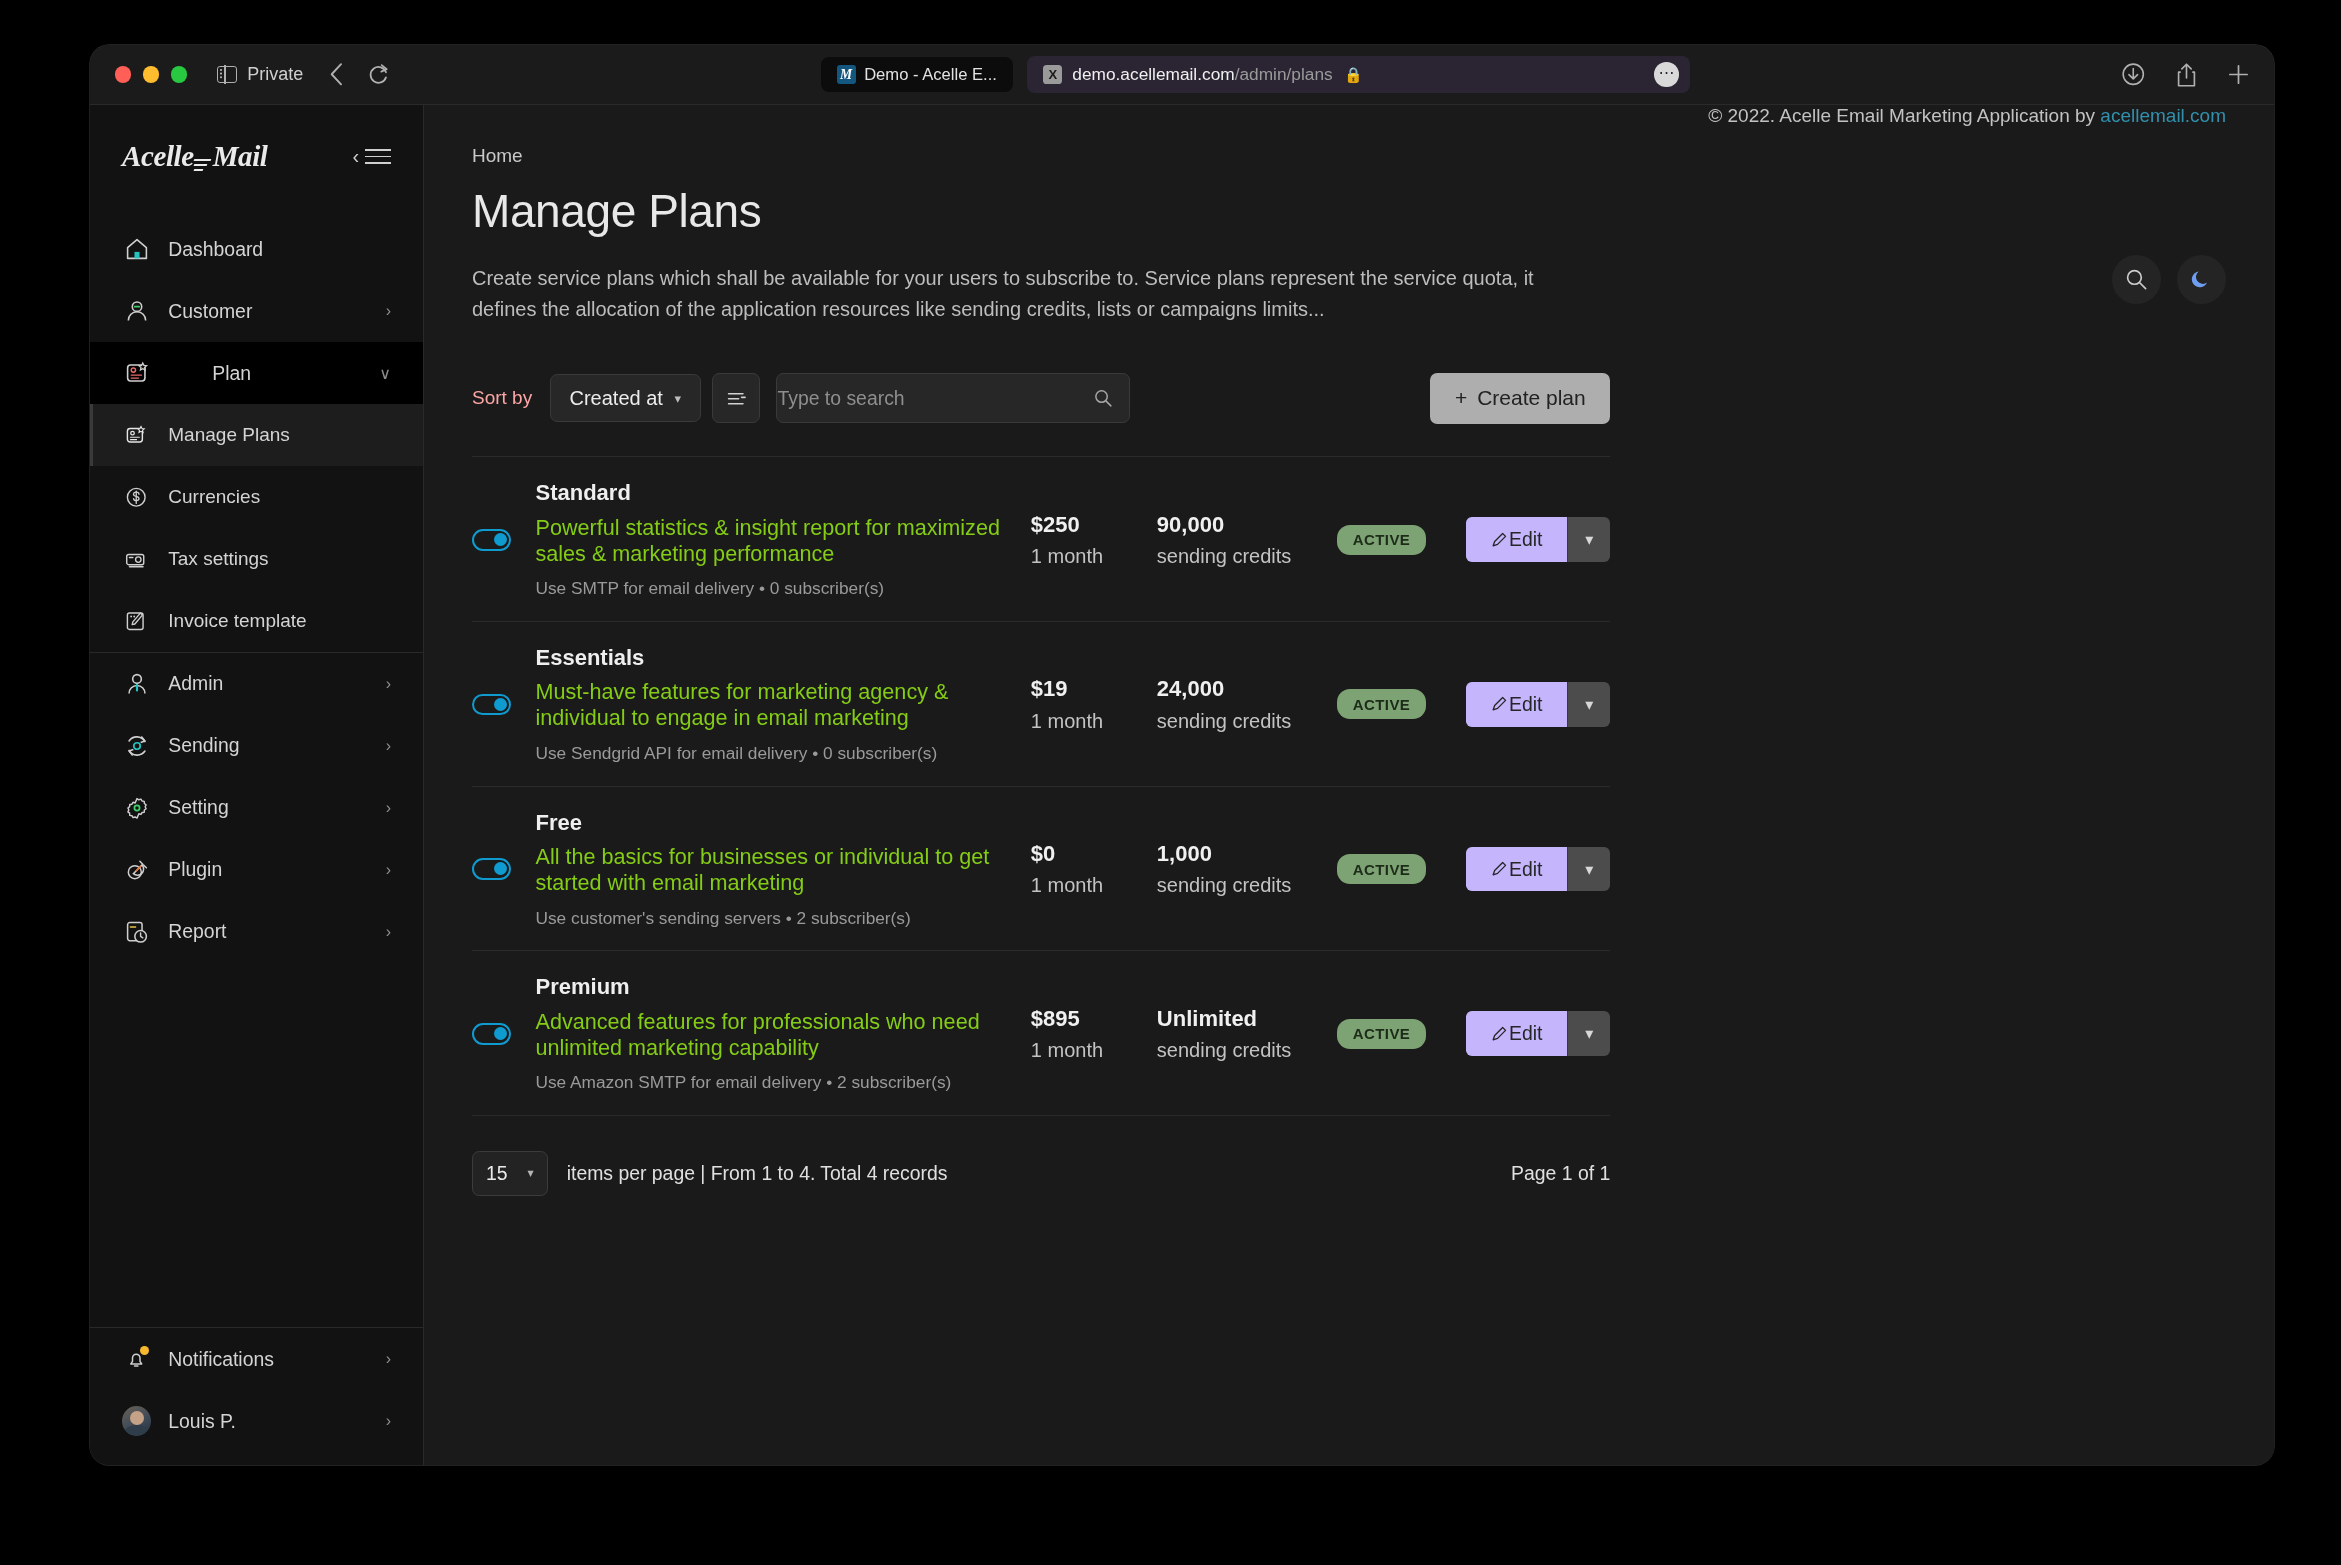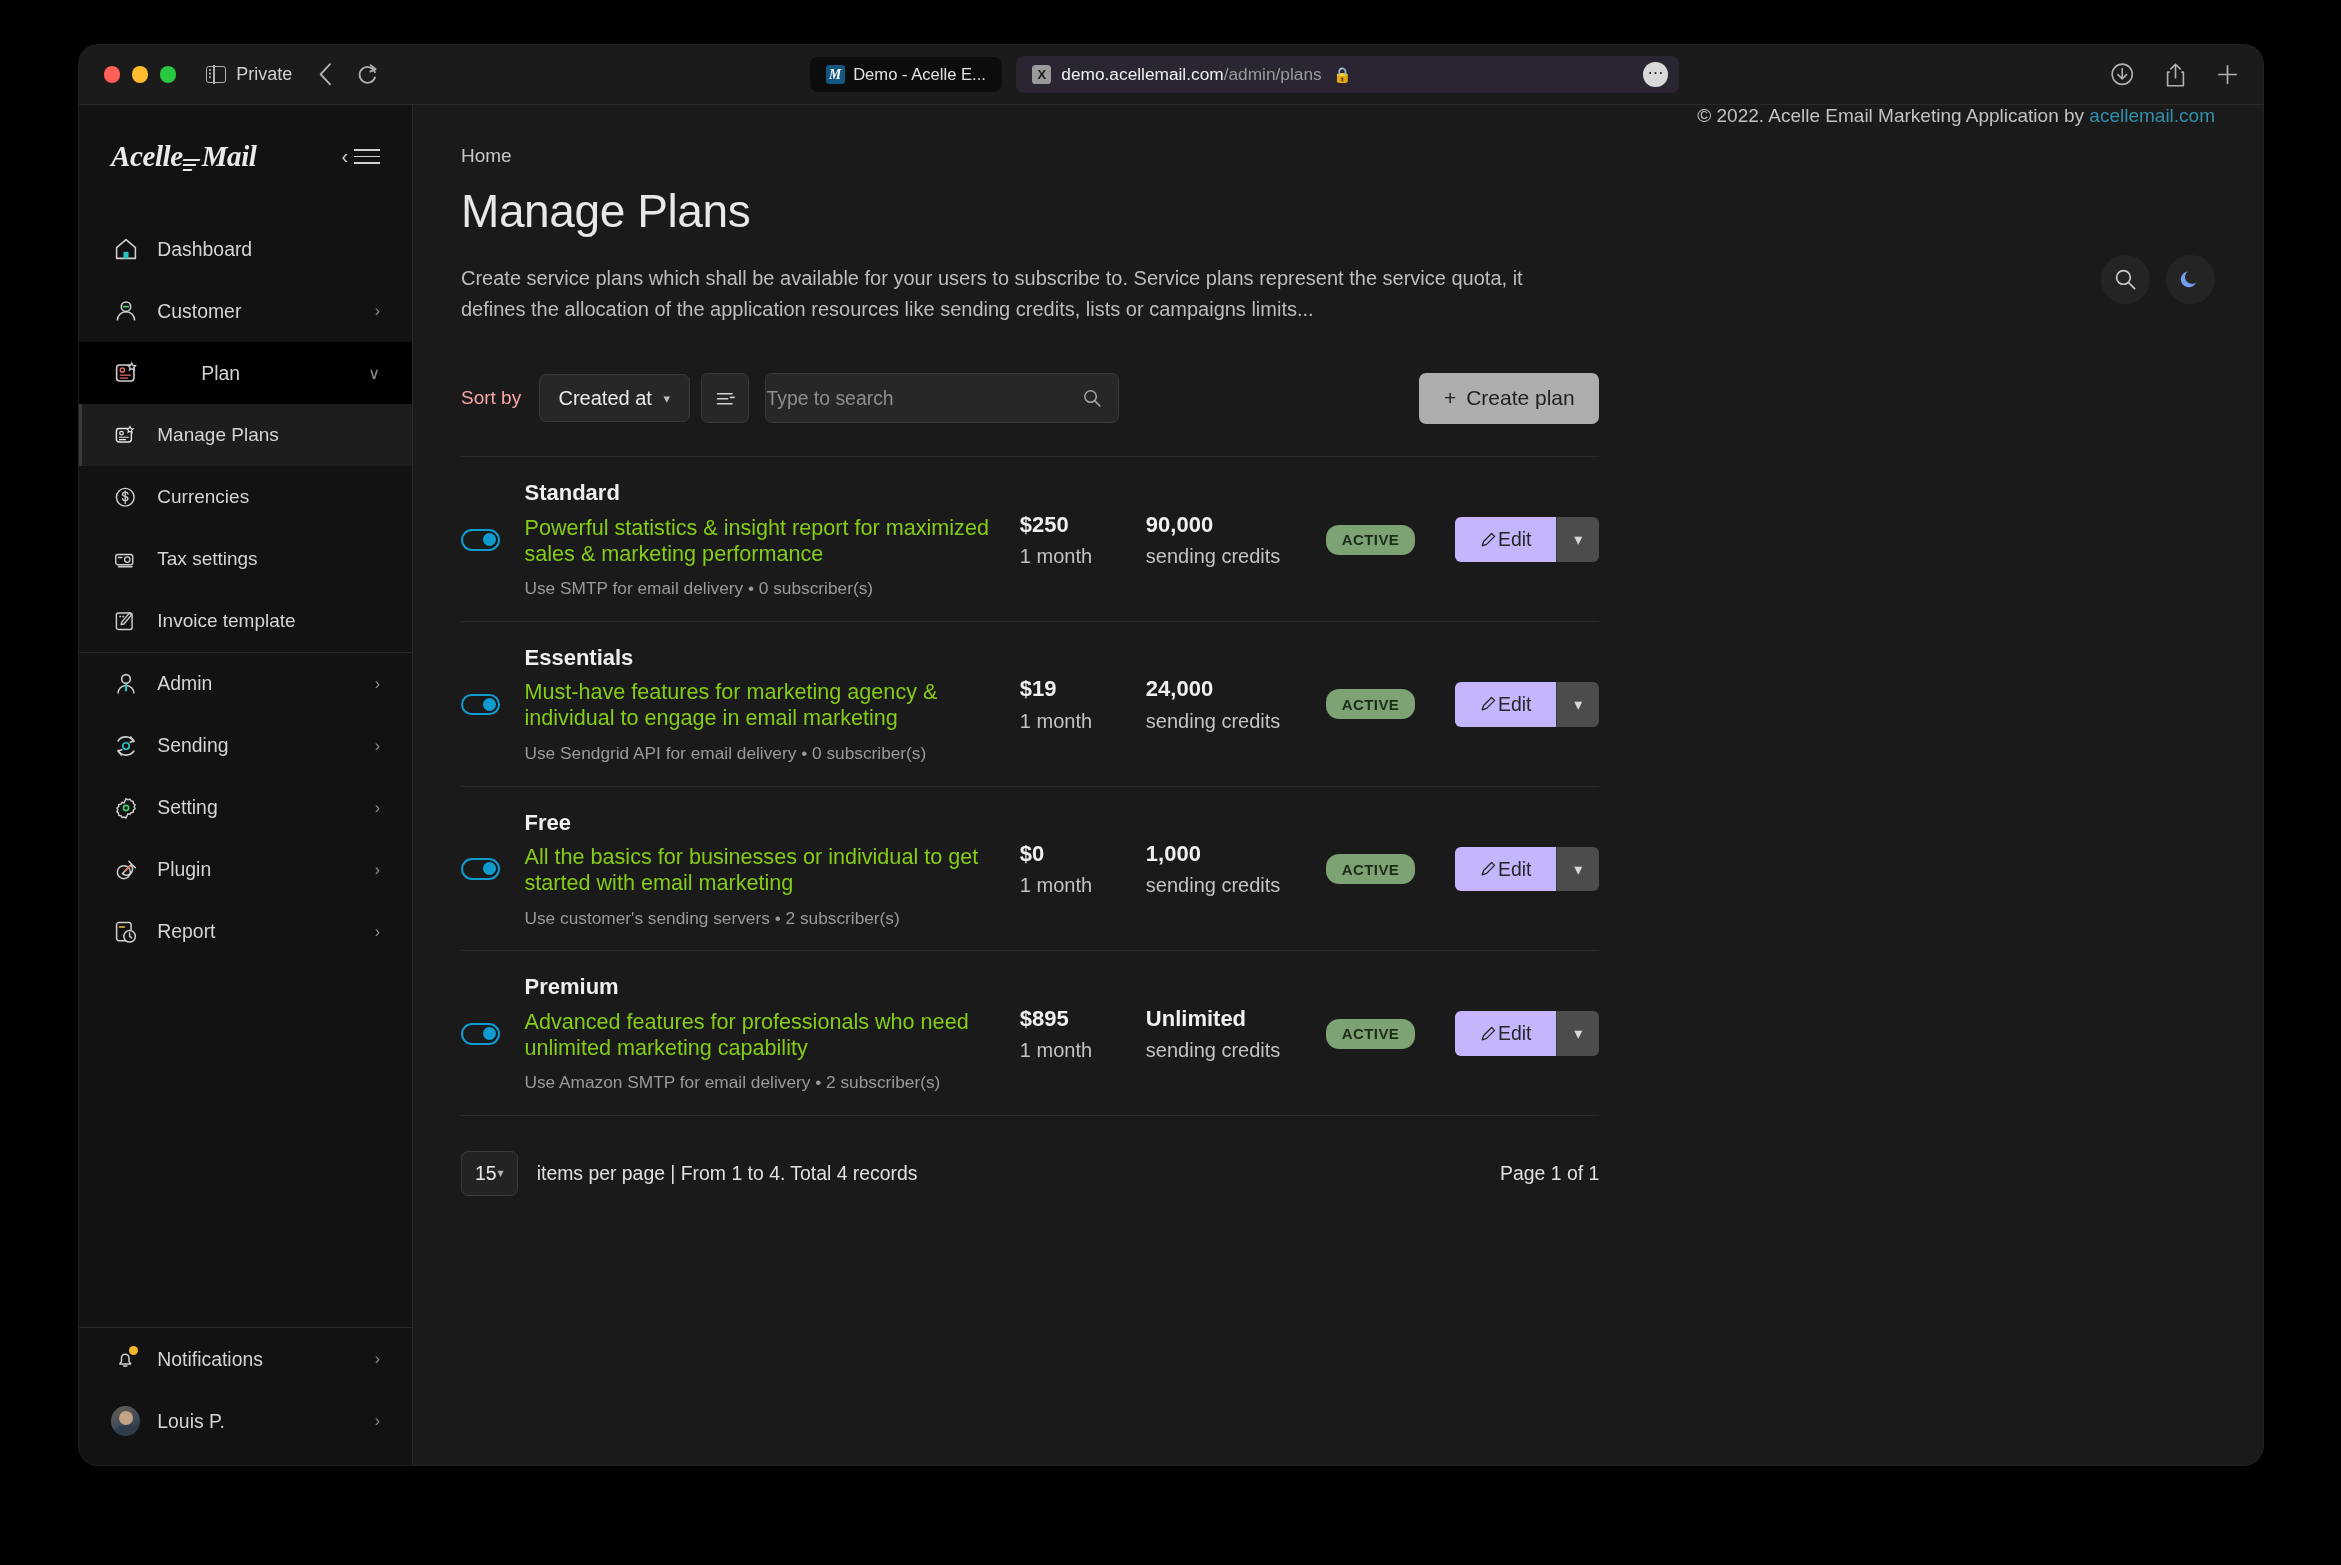--- a/index.html
+++ b/index.html
@@ -10,21 +10,21 @@
     overflow: hidden;
   }
   
   #desktop {
     position: relative;
     width: 2342px; height: 1566px;
     background: #000;
   }
   #window {
     position: absolute;
-    left: 79px; top: 45px;
+    left: 90px; top: 45px;
     width: 2184px; height: 1420px;
     background: #1b1b1b;
     border-radius: 19px;
     overflow: hidden;
     box-shadow: 0 0 0 0.7px #2e2e2e, 0 29px 65px rgba(0,0,0,.8);
   }
 
   
   #chrome {
     position: relative;
@@ -276,21 +276,21 @@
     width: 43px; font-size: 16px;
     border-left: 0.7px solid #3a3a3a;
     display: flex; align-items: center; justify-content: center;
   }
 
   
   #pagination { display: flex; align-items: center; margin-top: 35px; }
   #per-page {
     background: #232323; border: 0.7px solid #3c3c3c; border-radius: 7.2px;
     color: #eaeaea; font-size: 19.4px;
-    padding: 10px 13px; display: flex; align-items: center; gap: 1px;
+    padding: 10px 13px; display: flex; align-items: center; gap: 20px;
   }
   #per-page .caret { font-size: 12.2px; color: #b5b5b5; }
   #page-info { color: #e0e0e0; font-size: 19.4px; margin-left: 19px; }
   #page-indicator { margin-left: auto; color: #e0e0e0; font-size: 19.4px; }
 
   #footer {
     padding: 0 48px 33px 48px;
     color: #c2c2c2; font-size: 19px;
   }
   #footer a { color: #3290ad; text-decoration: none; }

